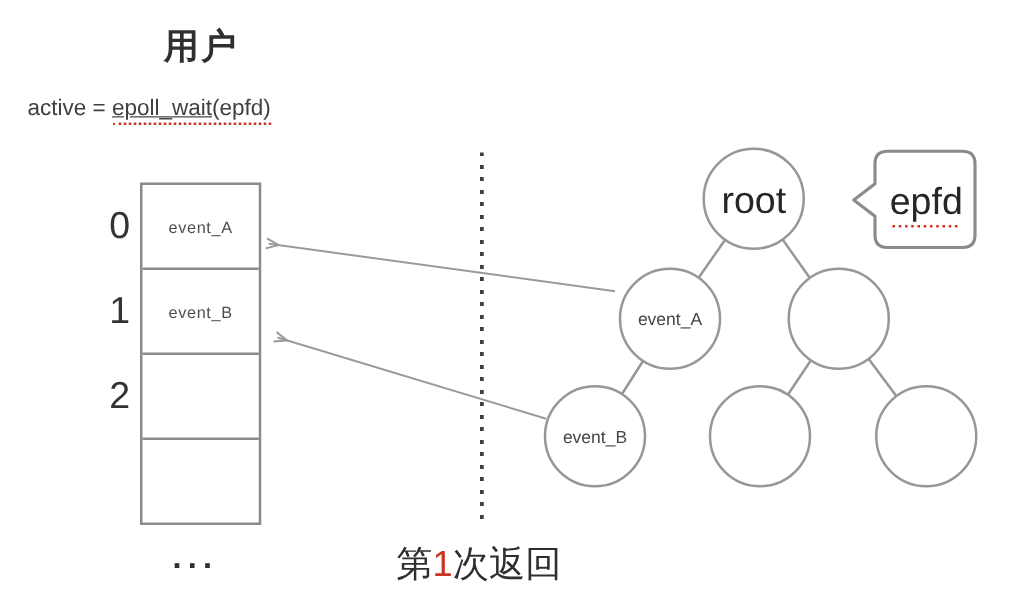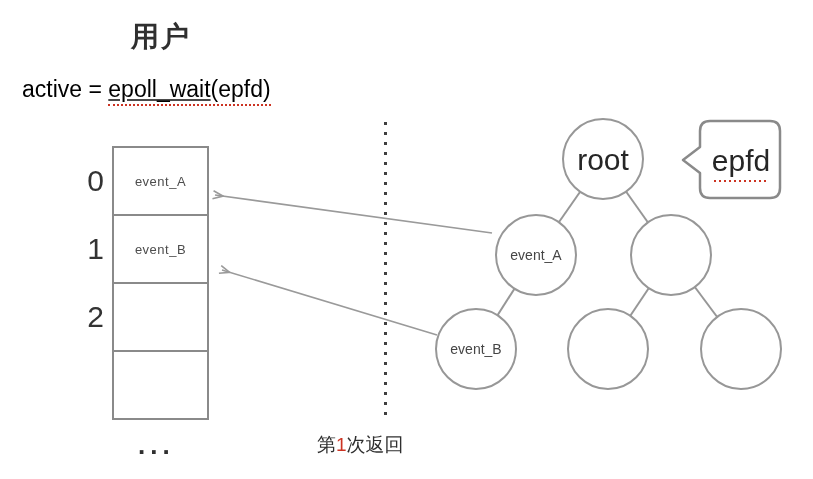--- a/index.html
+++ b/index.html
@@ -3,42 +3,42 @@
 <meta charset="utf-8">
 <style>
   html,body{margin:0;padding:0;background:#fff;}
   body{font-family:"Liberation Sans","DejaVu Sans",sans-serif;}
   #stage{position:relative;width:813px;height:479px;background:#ffffff;overflow:hidden;}
 
   .heading{position:absolute;font-size:28px;font-weight:bold;color:#2f2f2f;letter-spacing:2px;}
   #hdr-user{left:131px;top:18px;}
   #hdr-kernel{left:592px;top:21px;}
 
-  #formula{position:absolute;left:22px;top:76px;font-size:23px;color:#000000;white-space:nowrap;}
+  #formula{position:absolute;left:22px;top:76px;font-size:18px;color:#404040;white-space:nowrap;}
   #formula .fn-call{border-bottom:2px dotted #cc3322;padding-bottom:2px;}
   #formula .fn-name{text-decoration:underline;text-decoration-color:#4a4a4a;}
 
   
   #event-array{position:absolute;left:112px;top:146px;width:97px;height:274px;
     border:2px solid #8a8a8a;box-sizing:border-box;display:flex;flex-direction:column;}
   .arr-row{position:relative;flex:1;border-bottom:2px solid #8a8a8a;display:flex;
     align-items:center;justify-content:center;}
   .arr-row:last-child{border-bottom:none;}
   .arr-idx{position:absolute;left:-38px;width:28px;text-align:right;
     font-size:30px;color:#333;line-height:1;}
   .arr-val{font-size:13px;color:#4d4d4d;letter-spacing:0.5px;}
 
   #array-ellipsis{position:absolute;left:138px;top:430px;font-size:26px;font-weight:bold;
     color:#2f2f2f;letter-spacing:5px;}
 
   
   #divider{position:absolute;left:384px;top:122px;width:3px;height:300px;
     background:repeating-linear-gradient(to bottom,#3f3f3f 0 3px,transparent 3px 10px);}
 
-  #divider-caption{position:absolute;left:317px;top:432px;font-size:19px;color:#2f2f2f;
+  #divider-caption{position:absolute;left:317px;top:432px;font-size:29px;color:#2f2f2f;
     white-space:nowrap;}
   #divider-caption .num{color:#cc3322;}
 
   #tree-svg{position:absolute;left:0;top:0;}
   .node-circle{fill:#ffffff;stroke:#979797;stroke-width:2;}
   .edge{stroke:#979797;stroke-width:2;}
   .arrow{stroke:#9a9a9a;stroke-width:1.6;fill:none;}
   .node-label-lg{font-size:30px;fill:#262626;text-anchor:middle;}
   .node-label-sm{font-size:14px;fill:#454545;text-anchor:middle;}
   .bubble{fill:#ffffff;stroke:#8a8a8a;stroke-width:2.5;stroke-linejoin:round;}

